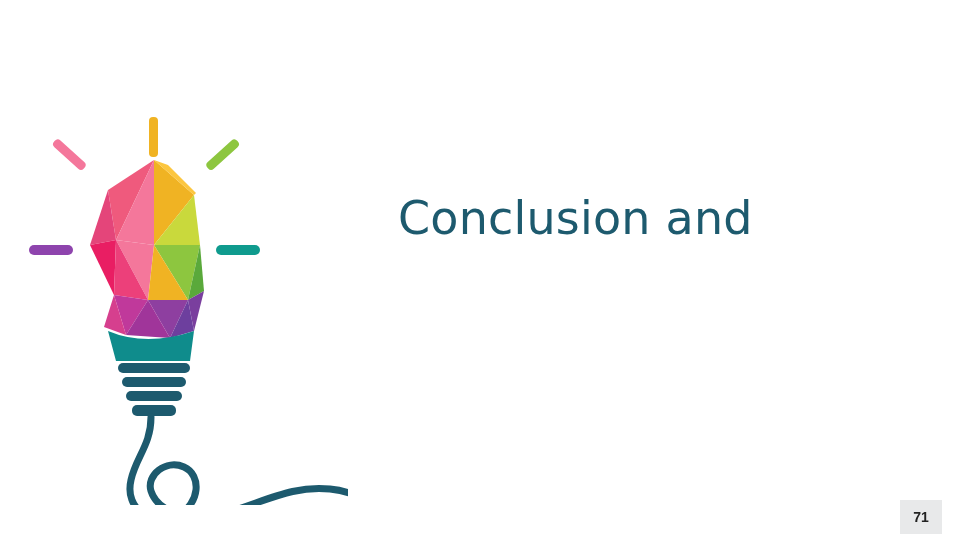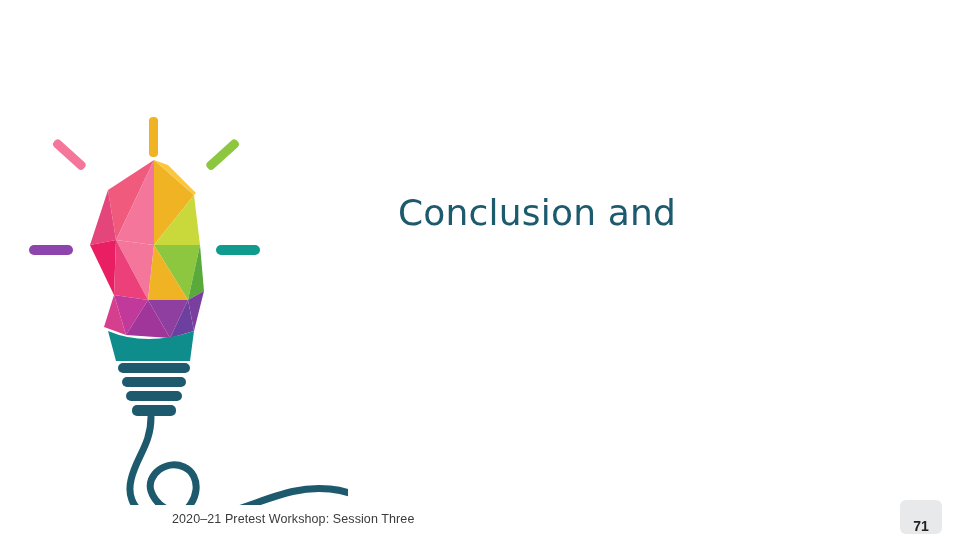--- a/index.html
+++ b/index.html
@@ -34,21 +34,21 @@
 
   
   .title-block {
     position: absolute;
     left: 398px;
     top: 190px;
     width: 470px;
   }
   .title-block .title-line {
     font-family: "DejaVu Sans", sans-serif;
-    font-size: 36px;
+    font-size: 46px;
     line-height: 1.25;
     font-weight: 400;
     color: #1d5a6e;
     letter-spacing: 0.2px;
     white-space: pre;
   }
 
   
   .footer-text {
     position: absolute;
@@ -61,23 +61,23 @@
     white-space: nowrap;
   }
 
   .page-badge {
     position: absolute;
     right: 18px;
     top: 500px;
     width: 42px;
     height: 34px;
     background: #e8e9ea;
-    border-radius: 6px;
+    border-radius: 0;
     display: flex;
-    align-items: flex-end;
+    align-items: center;
     justify-content: center;
   }
   .page-badge span {
     font-family: "Liberation Sans", sans-serif;
     font-size: 14px;
     font-weight: bold;
     color: #222222;
   }
 </style>
 </head>
@@ -138,19 +138,18 @@
       <g fill="none" stroke="#1d5a6e" stroke-width="7" stroke-linecap="round">
         <path d="M133,322 C133,350 118,362 113,385 C106,415 135,432 160,420 C182,409 184,380 166,372 C148,364 128,380 133,396 C140,418 175,428 208,418 C248,406 276,390 312,394 C340,397 352,408 356,418"></path>
       </g>
     </svg>
   </div>
 
   <div class="title-block">
     <div class="title-line">Conclusion and</div>
   </div>
 
-  <div class="footer-text">2020–21 Pretest Workshop: Session Three</div>
 
   <div class="page-badge">
     <span>71</span>
   </div>
 
 </div>
 
 </body></html>

